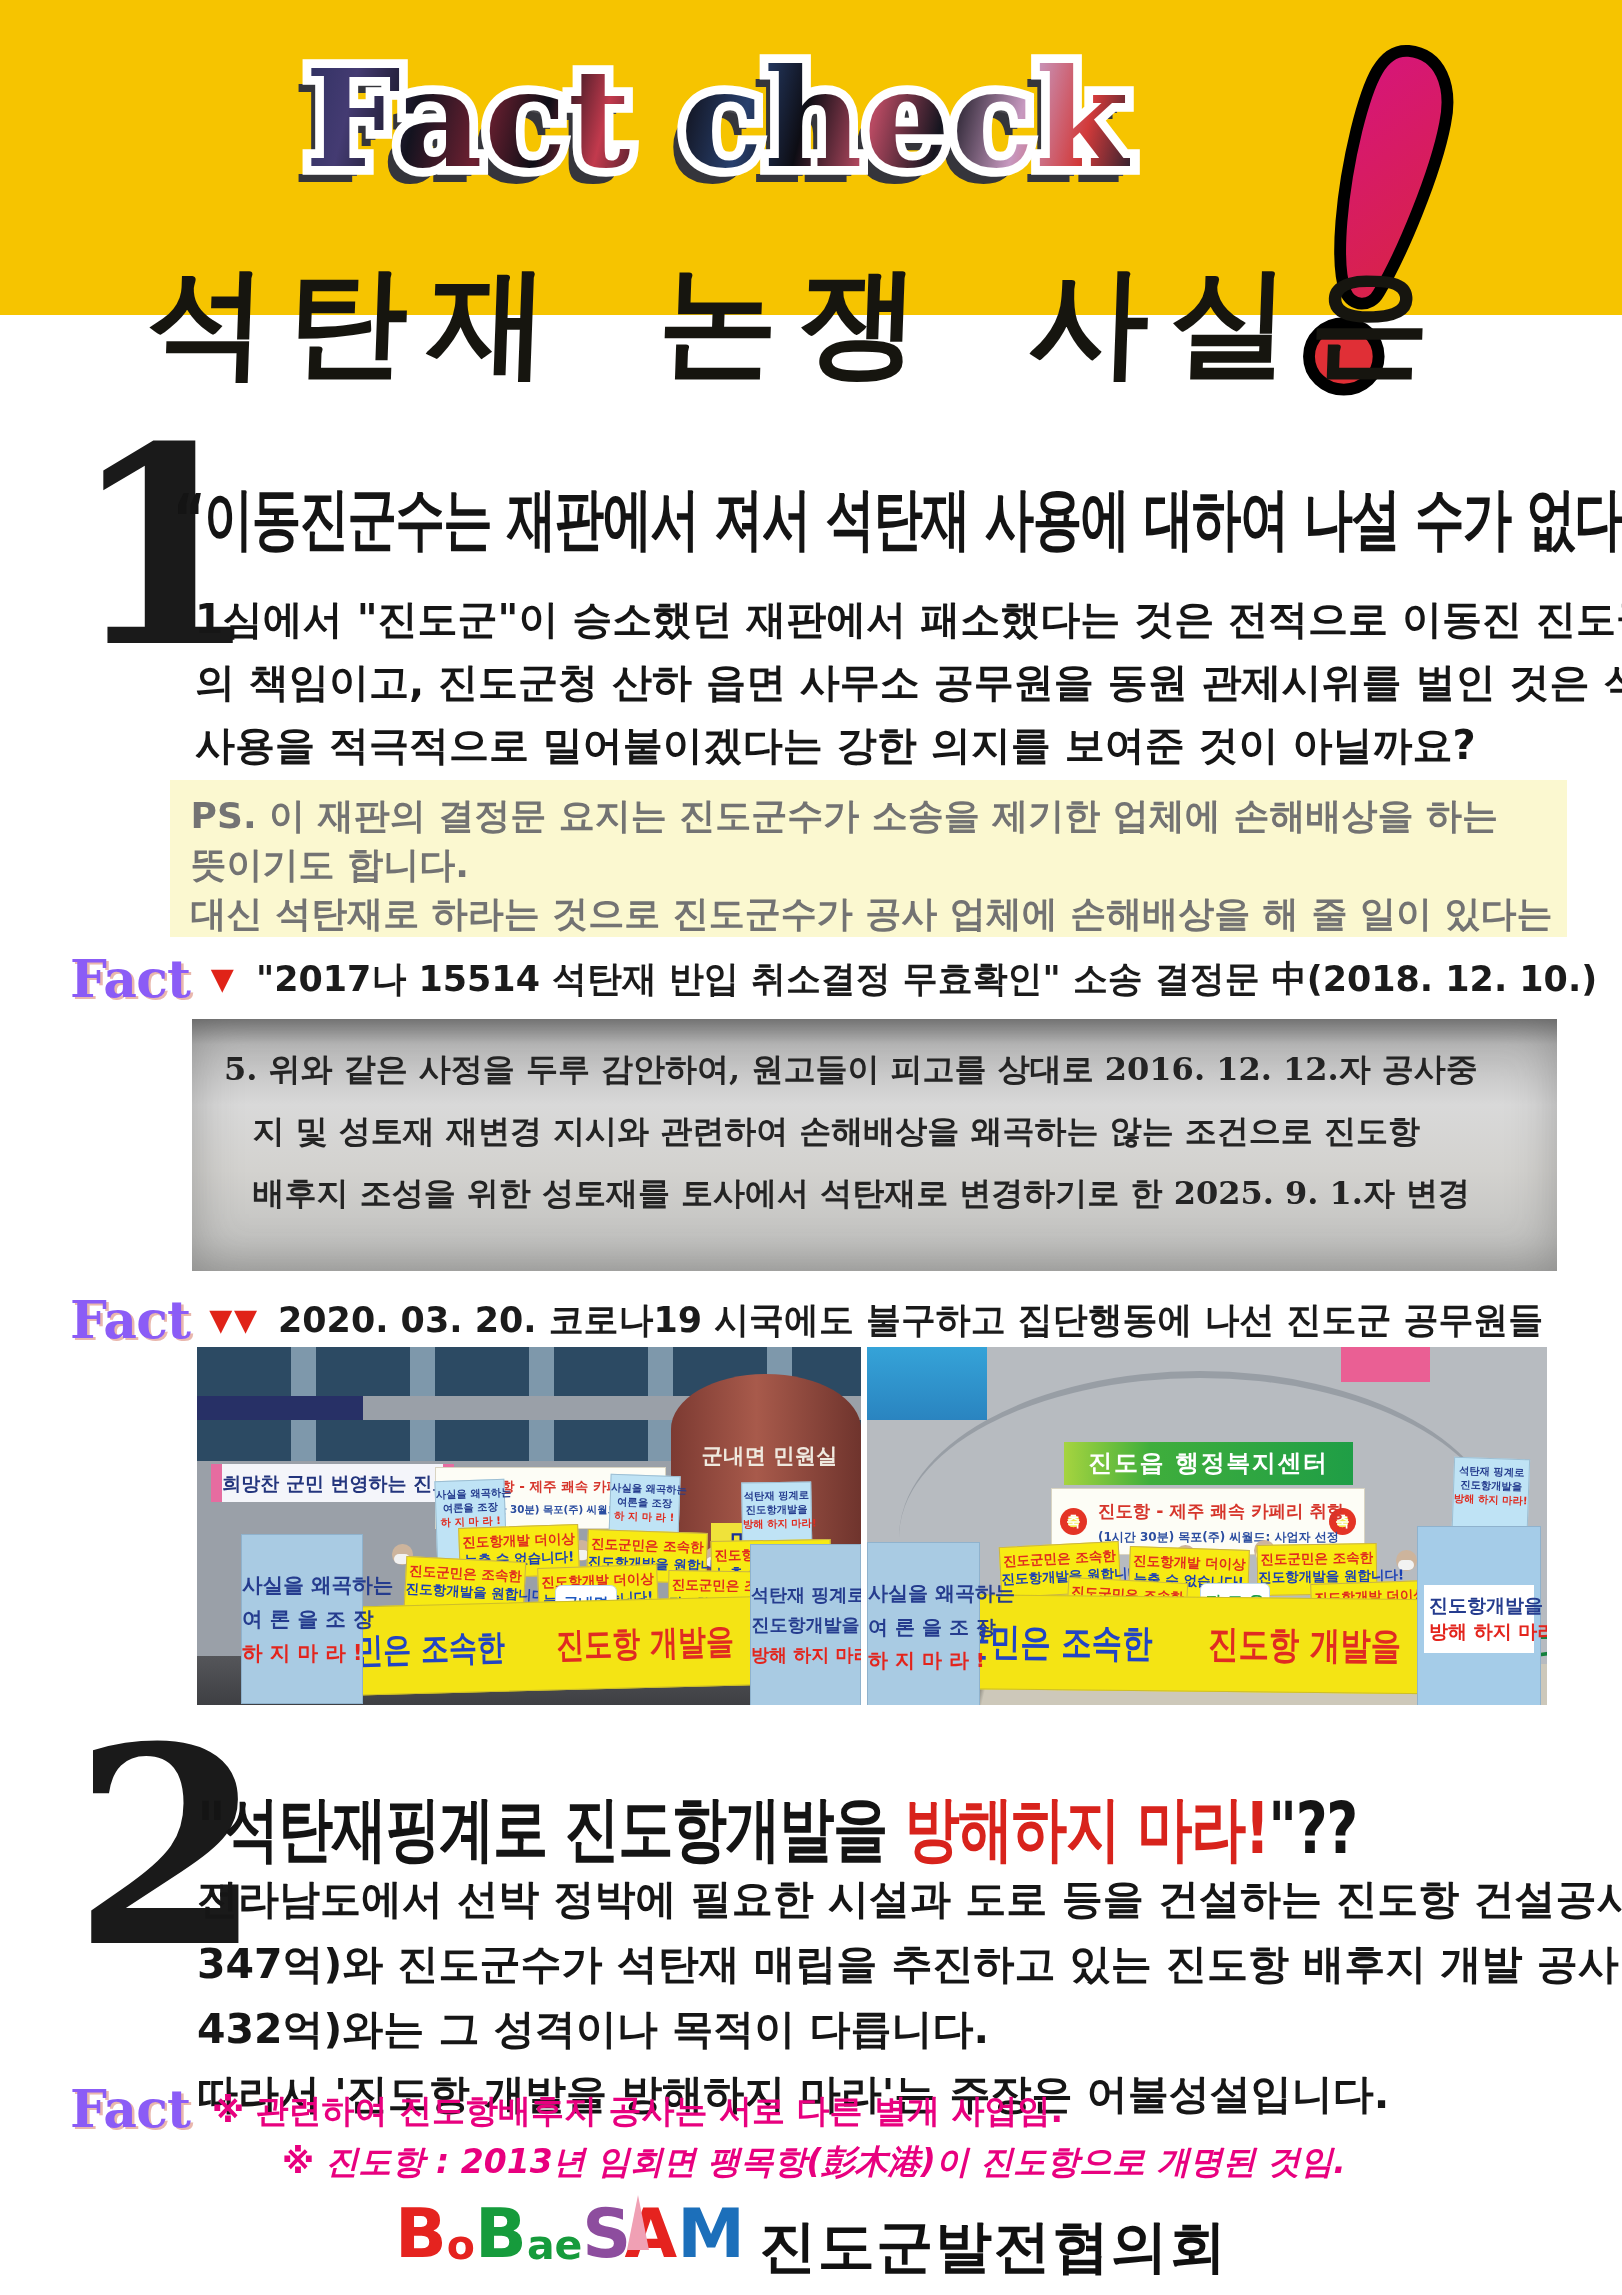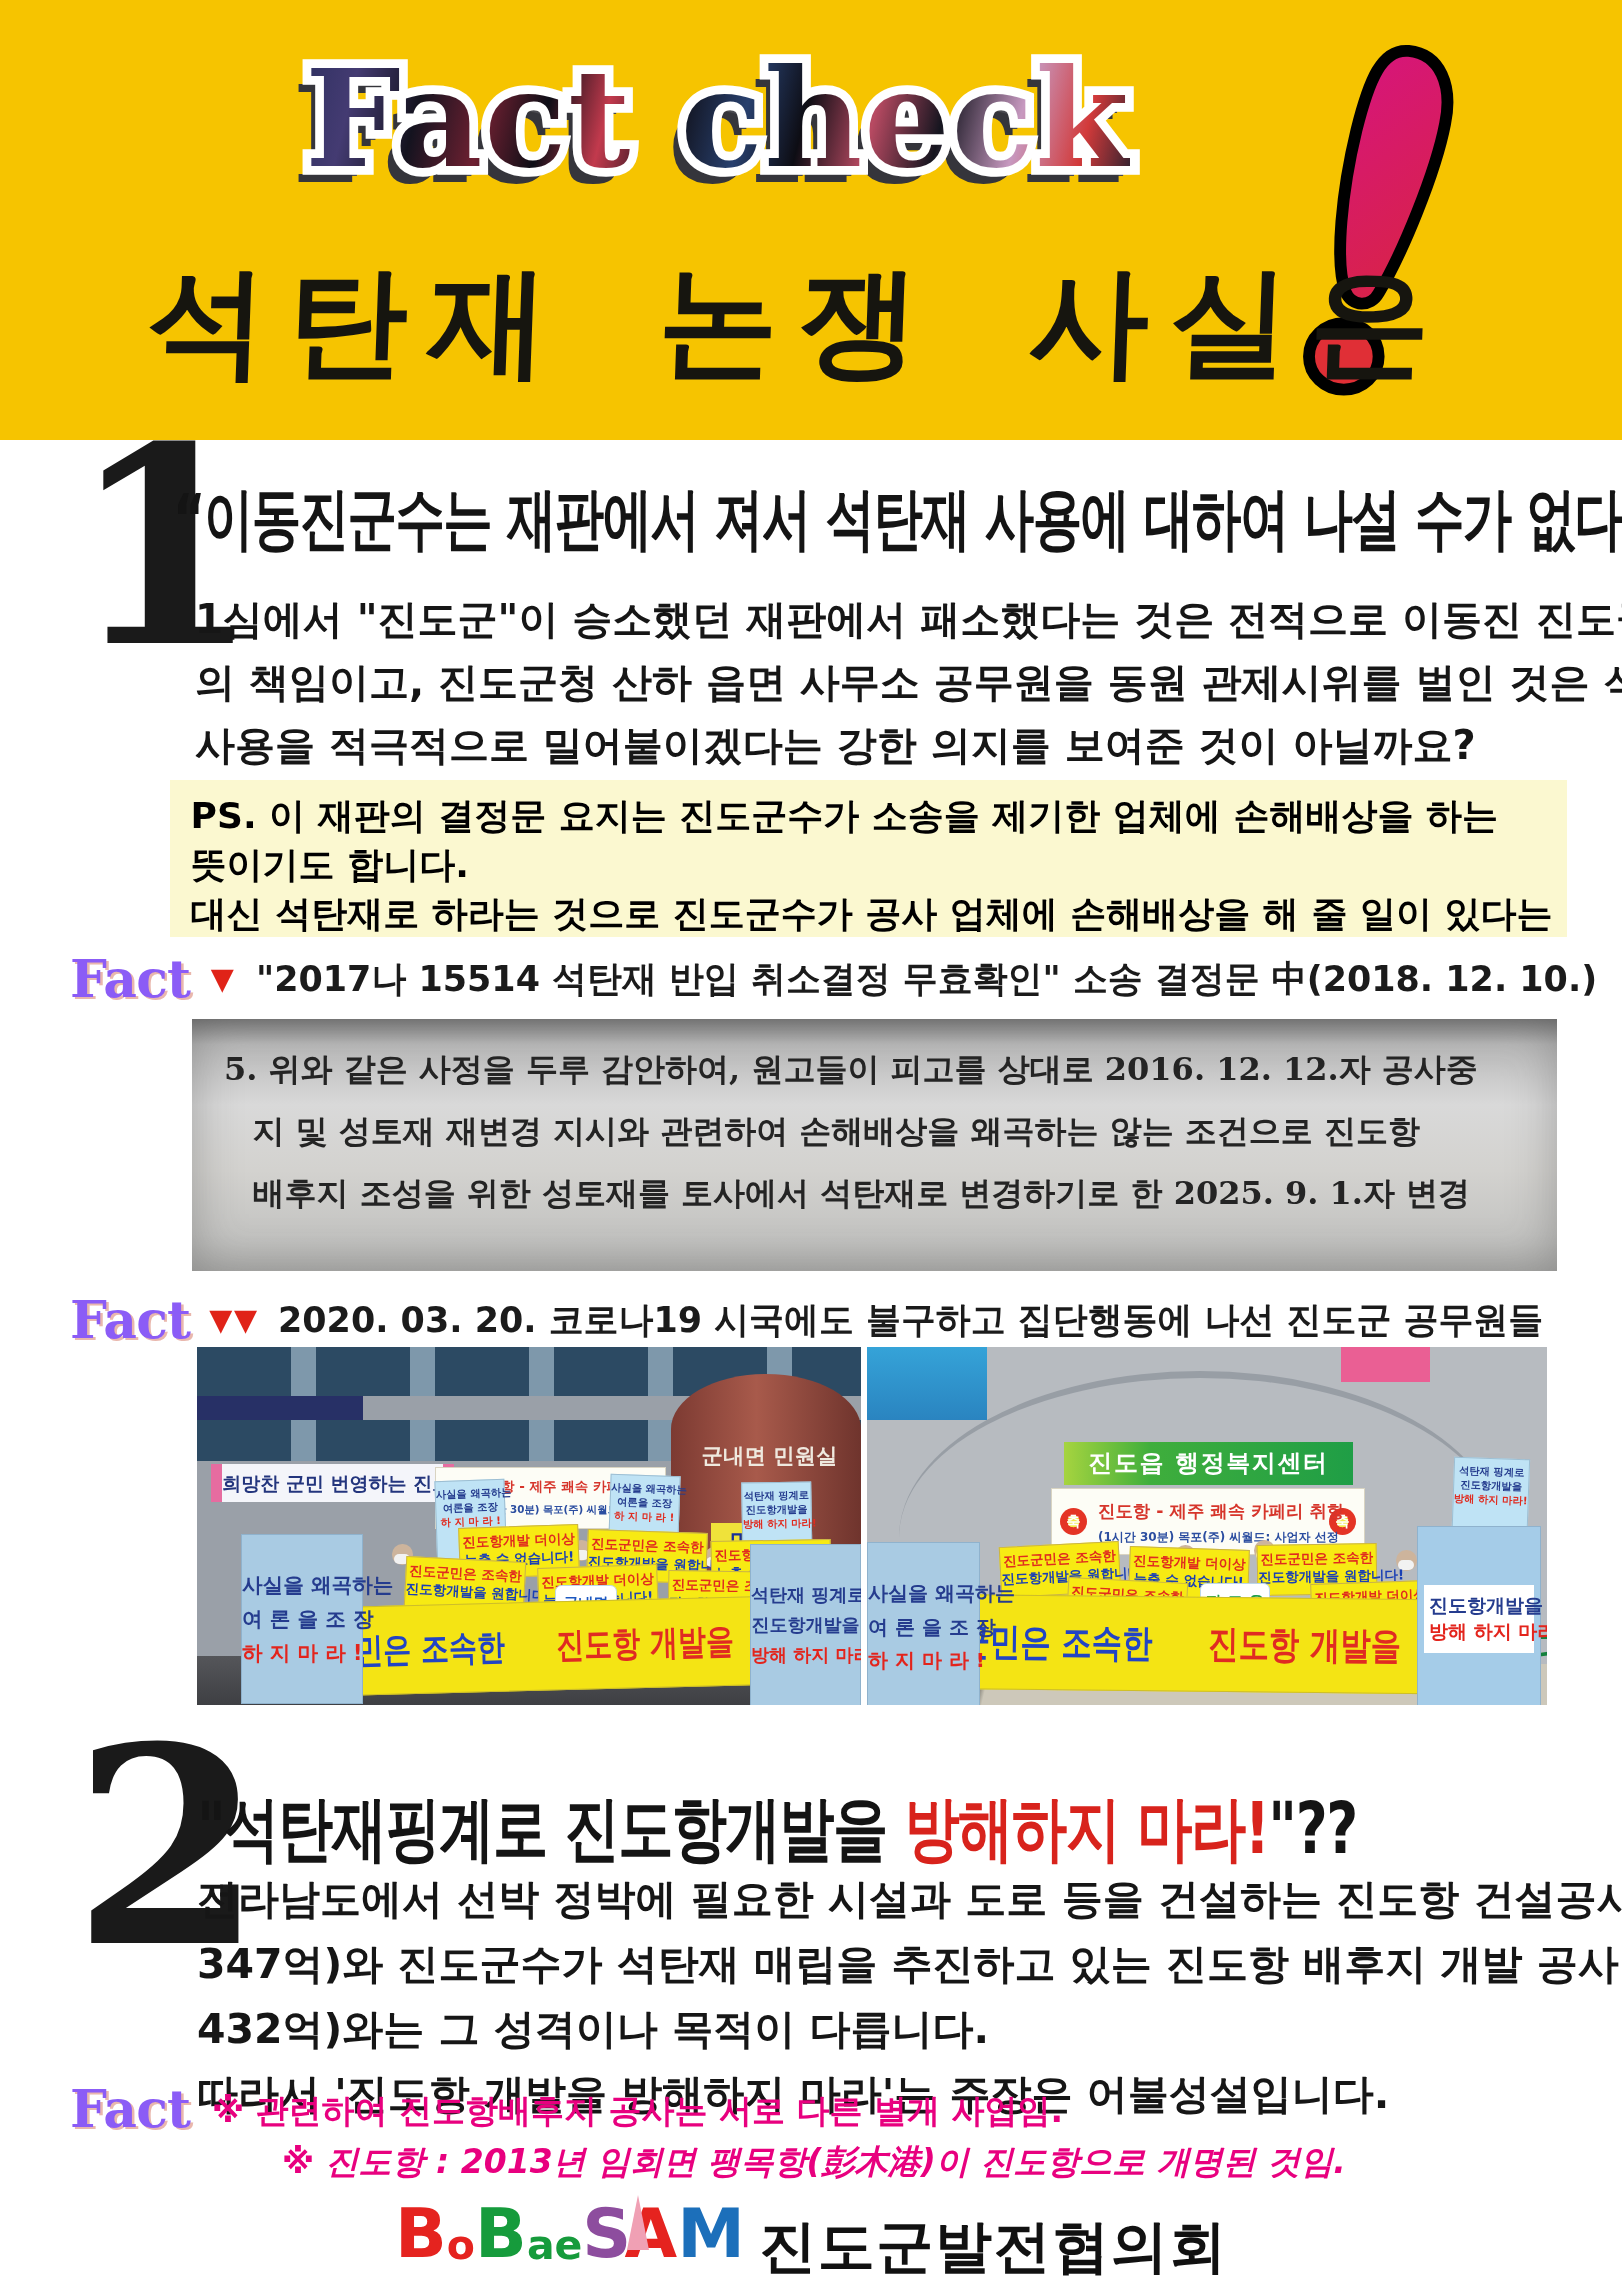--- a/index.html
+++ b/index.html
@@ -1,20 +1,20 @@
 <!DOCTYPE html>
 <html style="font-size:12.7px"><head>
 <meta charset="utf-8">
 <style>
   html,body{margin:0;padding:0;background:#ffffff;}
   .page{position:relative;width:1623px;height:2295px;background:#ffffff;overflow:hidden;
         font-family:"DejaVu Sans","Liberation Sans",sans-serif;}
 
   
-  .header-band{position:absolute;left:0;top:0;width:1623px;height:440px;background:#F6C400;}
+  .header-band{position:absolute;left:0;top:0;width:1623px;height:315px;background:#F6C400;}
   .fc-wrap{position:absolute;left:305px;top:38px;width:872px;height:206px;}
   .fc-layer{position:absolute;left:0;top:0;white-space:nowrap;
             font-family:"DejaVu Serif","Liberation Serif",serif;font-weight:700;
             font-size:135px;line-height:1.2;letter-spacing:1.6px;}
   .fc-stroke{color:#ffffff;-webkit-text-stroke:17.4px #ffffff;
              text-shadow:-12.7px 16px 0 #35353b, -8px 9.5px 0 #4a4a50;}
   .fc-fill{background:linear-gradient(104deg,#2e3060 0%,#443b72 7%,#14131f 15%,#6e2031 23%,
            #0e0e16 30%,#c23a4d 37%,#101019 45%,#28406e 53%,#0d0d14 60%,#b84a62 68%,
            #15151f 76%,#c799c0 85%,#d23a3a 93%,#201f2e 100%);
            -webkit-background-clip:text;background-clip:text;color:transparent;}
@@ -29,21 +29,21 @@
   .sec-heading{position:absolute;white-space:nowrap;font-weight:700;color:#141414;
                transform-origin:0 0;}
   .body-block{position:absolute;font-weight:700;color:#161616;}
   .body-block div{white-space:nowrap;}
 
   .h1-style{font-size:52px;transform:scale(.95,1.3);letter-spacing:-1.6px;}
   .h2-style{font-size:60px;transform:scale(.92,1.18);letter-spacing:-1.6px;}
   .red-part{color:#d8231c;}
 
   .ps-box{position:absolute;left:170px;top:780px;width:1397px;height:157px;background:#FBF8D0;
-          color:#000000;font-weight:700;font-size:36px;line-height:49px;
+          color:#737373;font-weight:700;font-size:36px;line-height:49px;
           padding:11px 0 0 20.6px;box-sizing:border-box;}
   .ps-box div{white-space:nowrap;}
 
   .fact-row{position:absolute;display:flex;align-items:center;}
   .fact-label{font-family:"DejaVu Serif","Liberation Serif",serif;font-weight:700;
               color:#8b5cf6;font-size:52px;line-height:1;letter-spacing:-0.8px;
               text-shadow:2.4px 2.4px 0 #e9b7ad;}
   .fact-tri{color:#E02318;font-size:30px;line-height:1;letter-spacing:1.6px;}
   .fact-caption{font-size:36px;font-weight:700;color:#1b1b1b;white-space:nowrap;
                 transform-origin:0 50%;}

